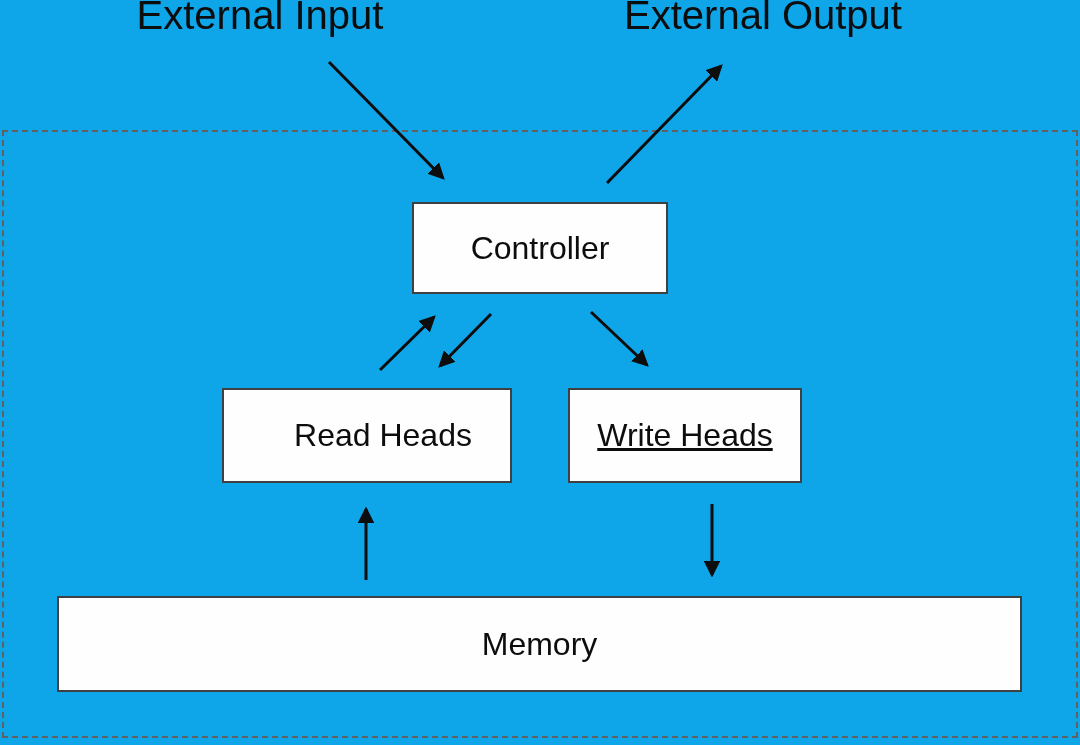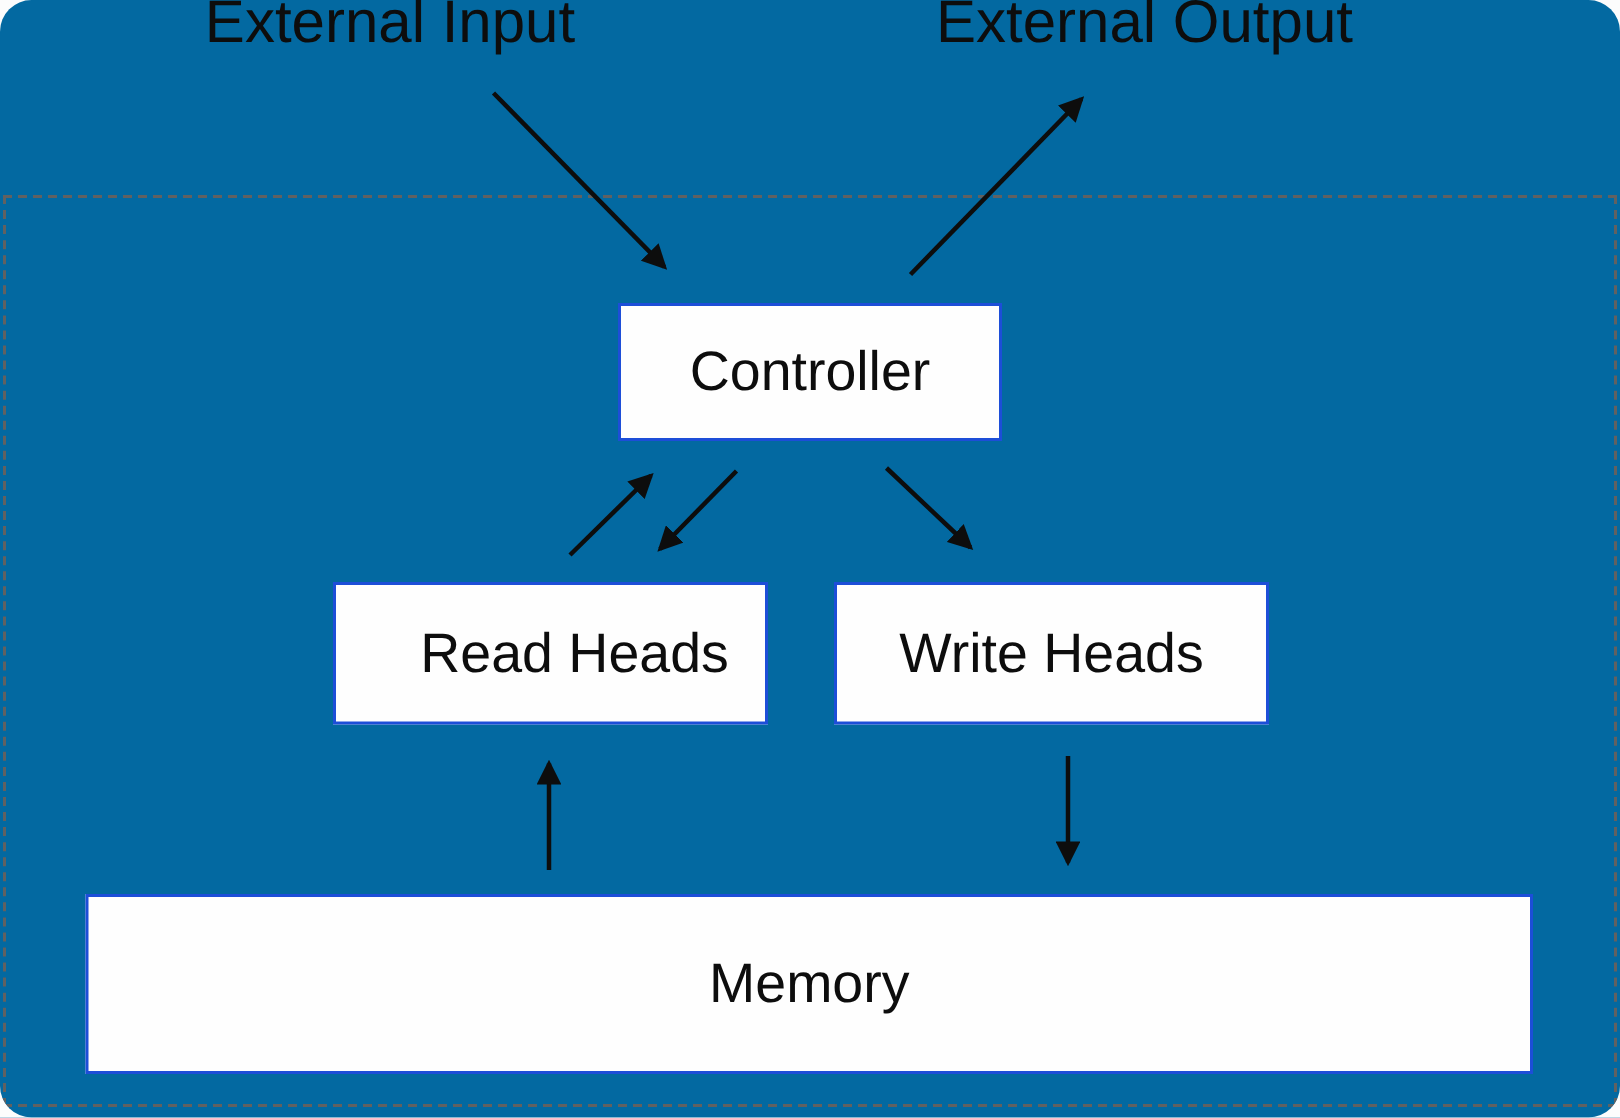--- a/index.html
+++ b/index.html
@@ -4,25 +4,24 @@
 <style>
   html, body {
     margin: 0;
     padding: 0;
     background: #fcfcfc;
   }
   .canvas {
     position: relative;
     width: 1080px;
     height: 745px;
-    background: #0369a1;
+    background: #0ea5e9;
     font-family: "Liberation Sans", sans-serif;
     color: #0d0d0d;
     overflow: hidden;
-    border-radius: 21px;
   }
   .ext-label {
     position: absolute;
     top: -7px;
     font-size: 40px;
     line-height: 1.1;
     text-align: center;
     color: #0d0d0d;
     white-space: nowrap;
   }
@@ -33,32 +32,32 @@
     left: 2px;
     top: 130px;
     width: 1072px;
     height: 604px;
     border: 2px dashed #616161;
     background: transparent;
   }
   .node {
     position: absolute;
     box-sizing: border-box;
-    border: 2px solid #1d4ed8;
+    border: 2px solid #404040;
     background: #fefefe;
     display: flex;
     align-items: center;
     justify-content: center;
-    font-size: 37px;
+    font-size: 32px;
     color: #0d0d0d;
   }
   .node-controller  { left: 412px; top: 202px; width: 256px; height: 92px; }
   .node-read-heads  { left: 222px; top: 388px; width: 290px; height: 95px; padding-left: 32px; }
-  .node-write-heads { left: 556px; top: 388px; width: 290px; height: 95px; }
-  .node-memory      { left:  57px; top: 596px; width: 965px; height: 120px; }
+  .node-write-heads { left: 568px; top: 388px; width: 234px; height: 95px; text-decoration: underline; }
+  .node-memory      { left:  57px; top: 596px; width: 965px; height: 96px; }
   .arrows {
     position: absolute;
     left: 0;
     top: 0;
     width: 1080px;
     height: 745px;
     pointer-events: none;
   }
   .arrows line {
     stroke: #0d0d0d;

